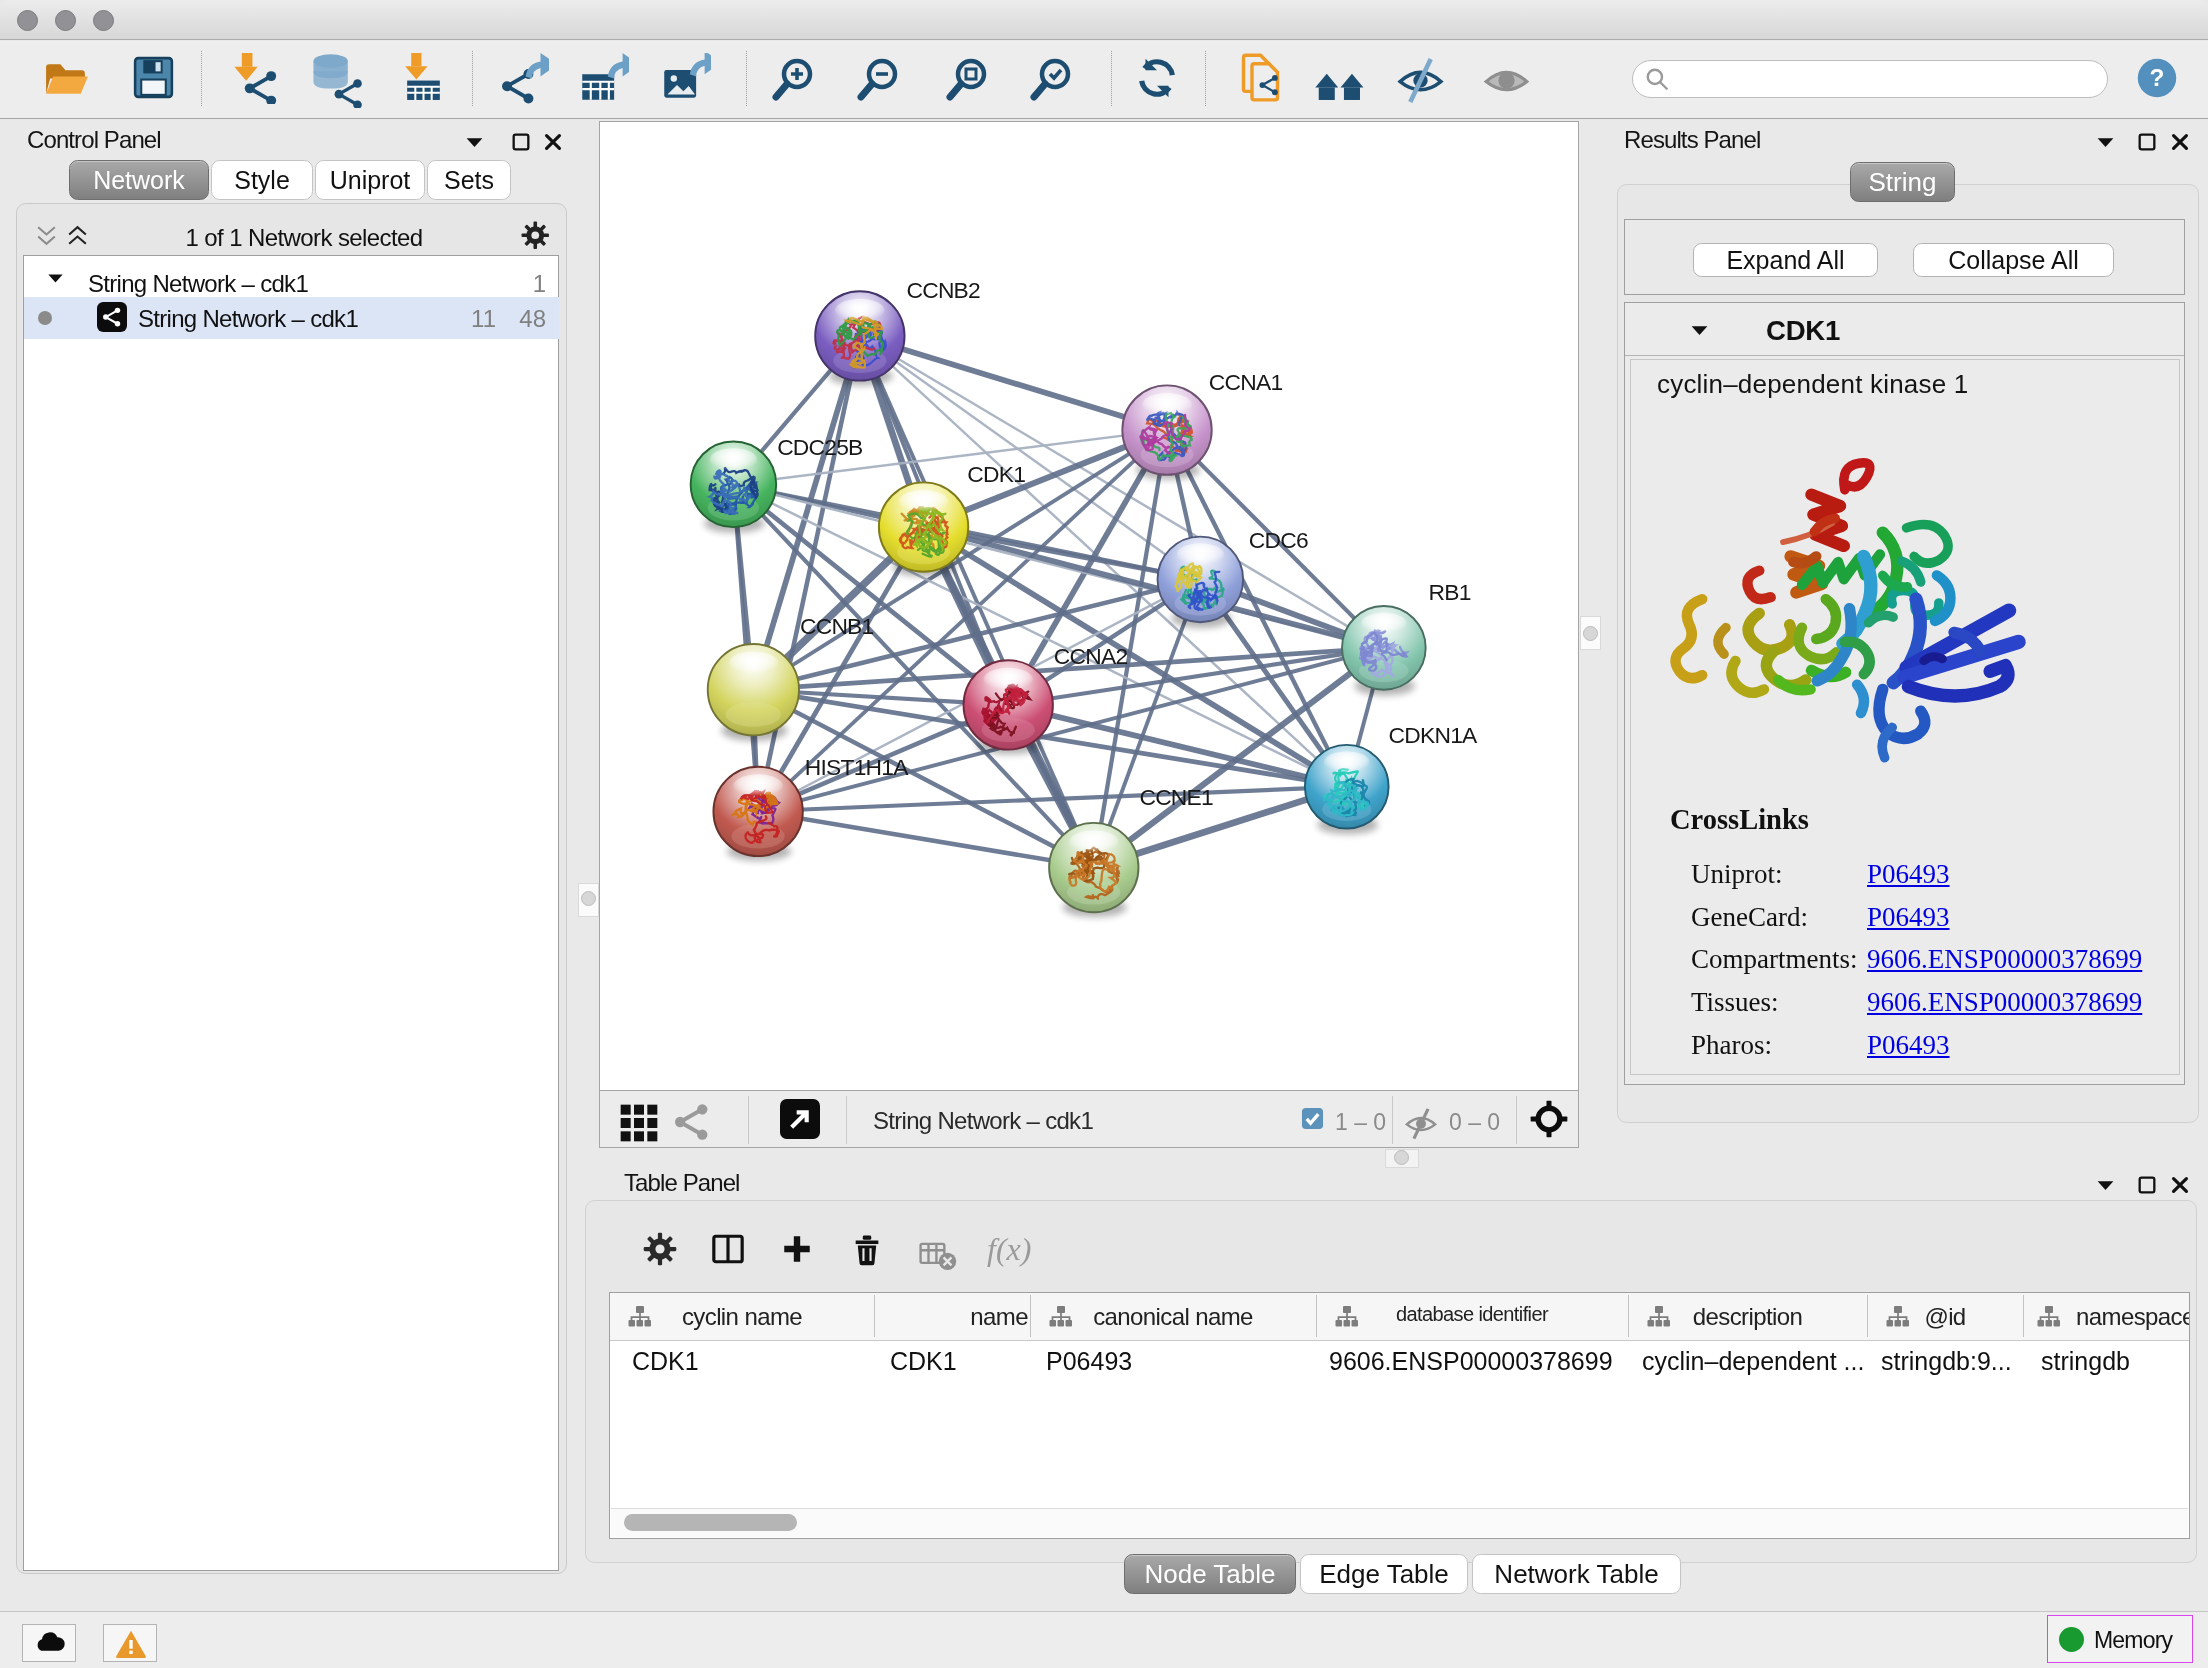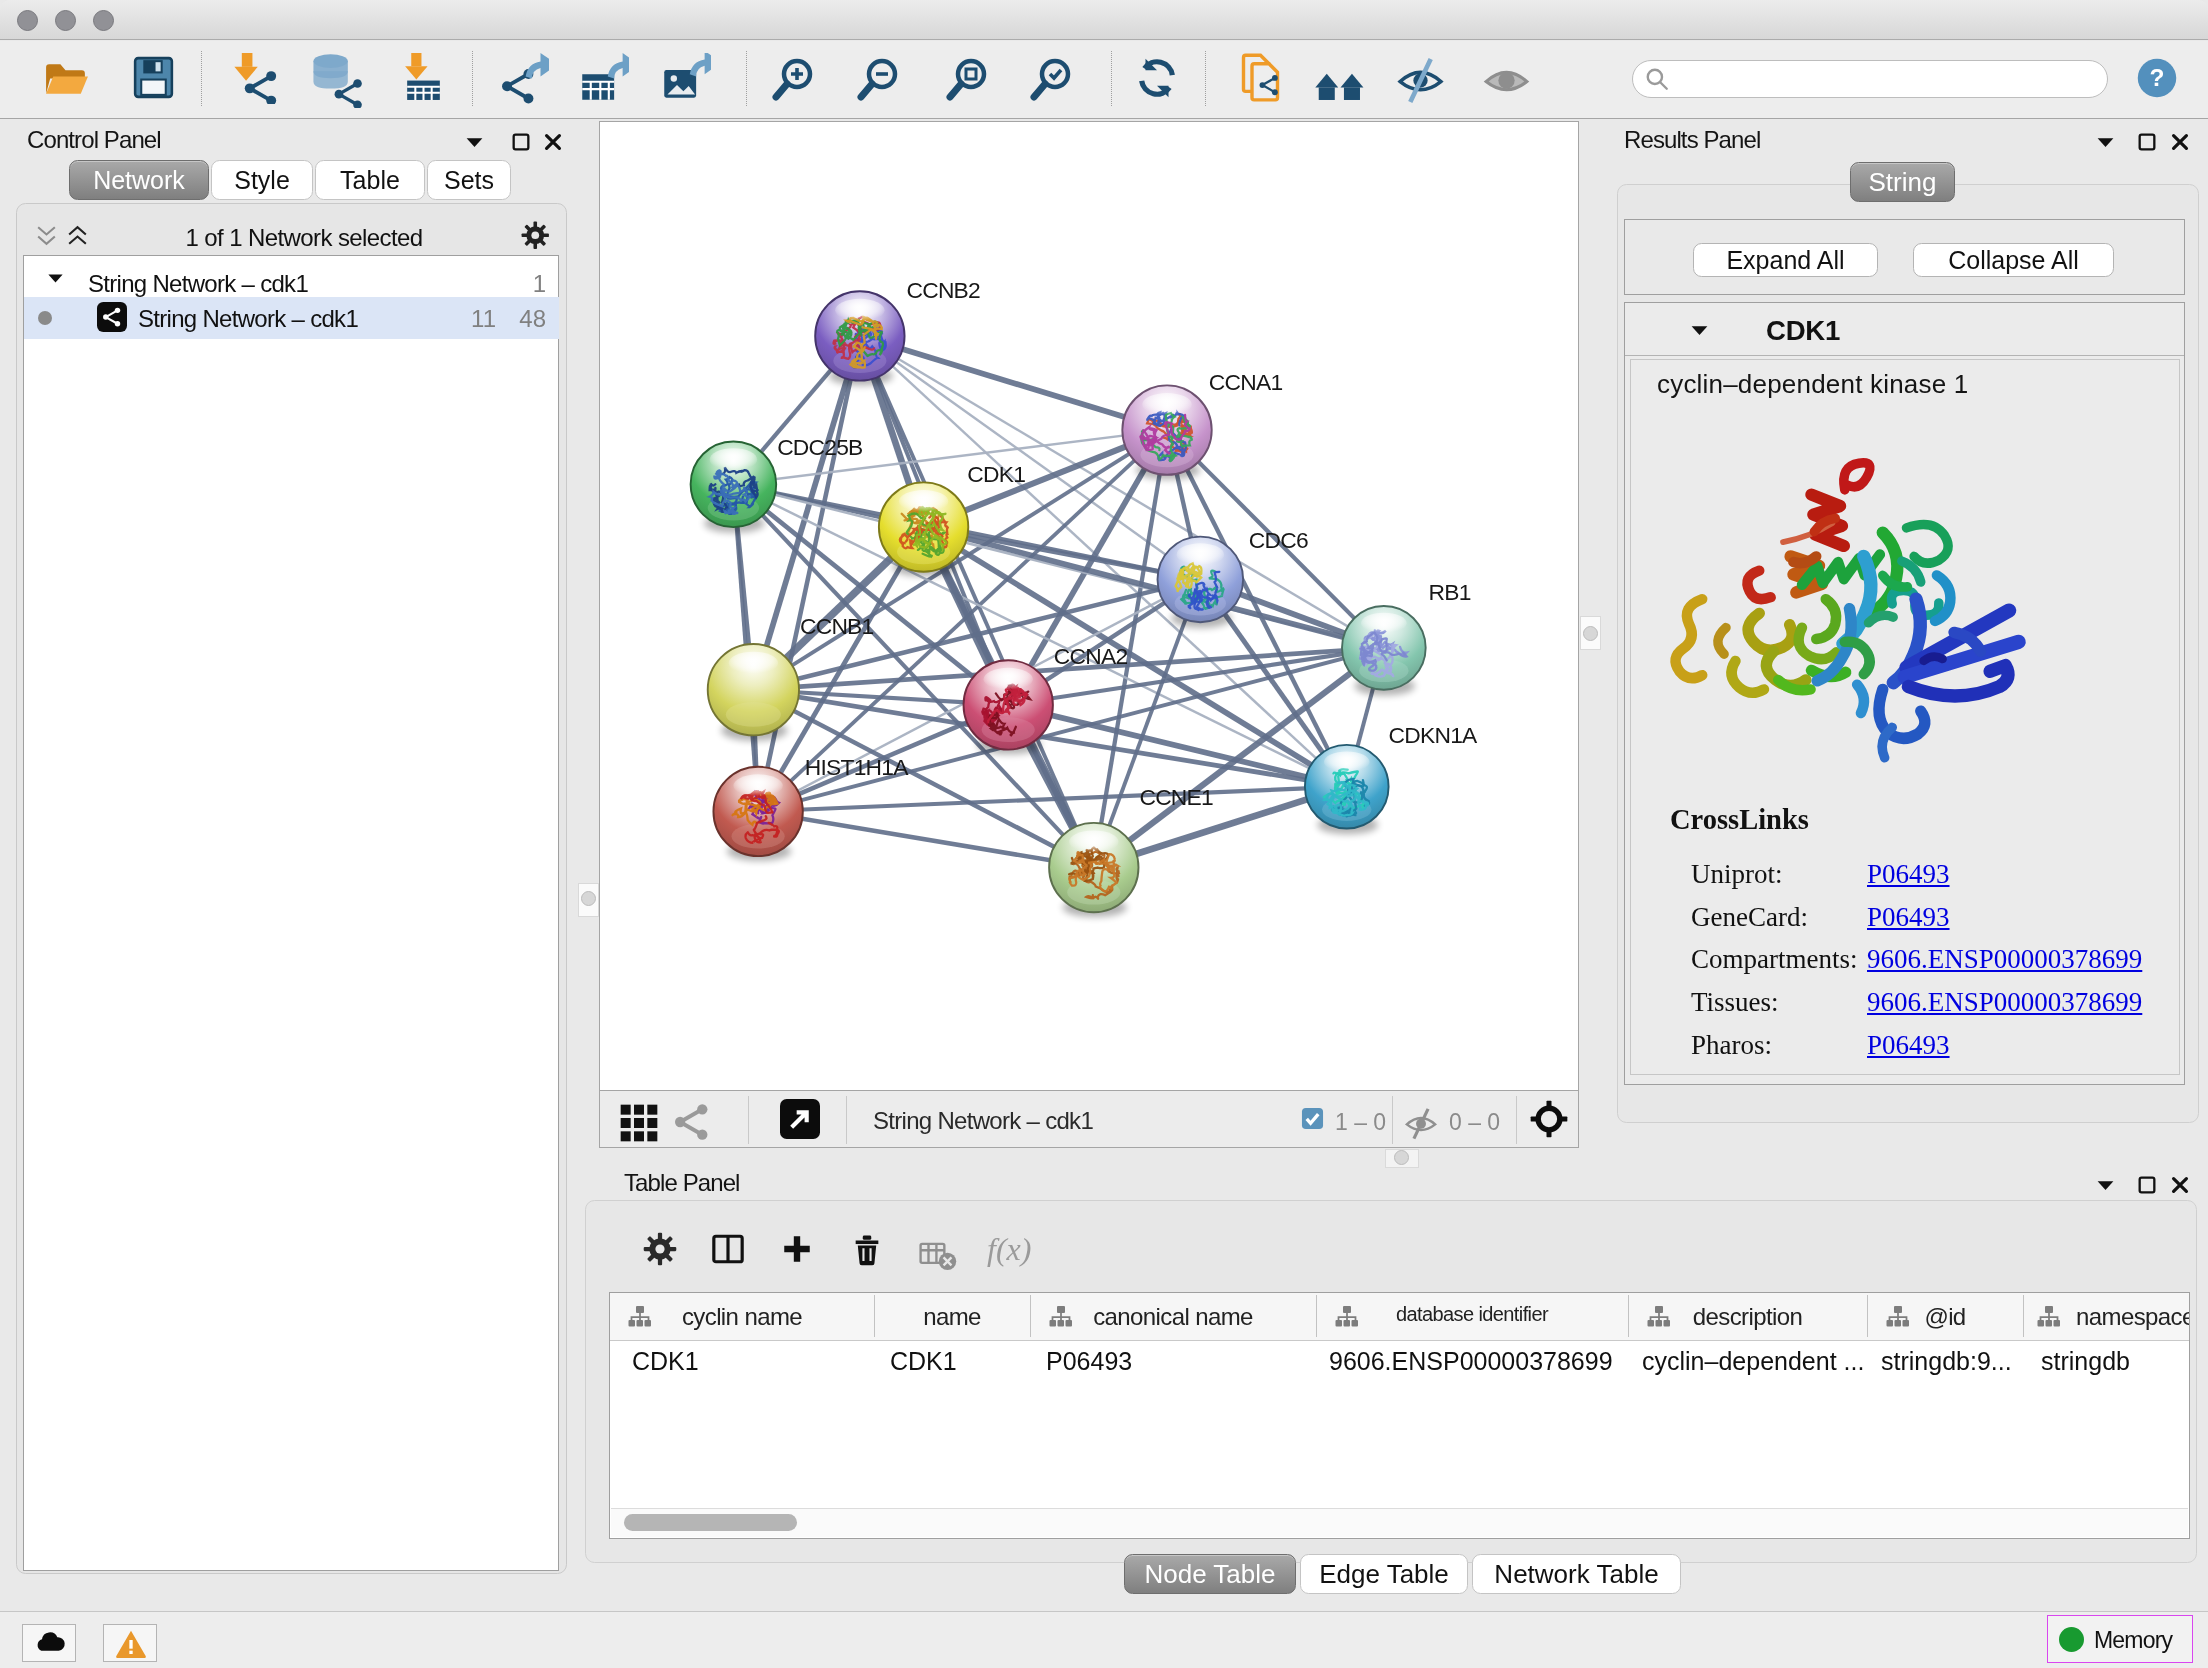--- a/index.html
+++ b/index.html
@@ -191,21 +191,21 @@
       <path d="M6,14 h36 l-18,20 z" fill="#111"></path>
     </svg>
 <svg style="position:absolute;left:510px;top:131px" width="22" height="22" viewBox="0 0 48 48">
       <rect x="8" y="8" width="32" height="32" rx="4" fill="none" stroke="#111" stroke-width="5"></rect>
     </svg>
 <svg style="position:absolute;left:542px;top:131px" width="22" height="22" viewBox="0 0 48 48">
       <path d="M10,10 L38,38 M38,10 L10,38" stroke="#111" stroke-width="7" stroke-linecap="round"></path>
     </svg>
 <div class="tab sel" style="left:69px;top:160px;width:140px">Network</div>
 <div class="tab" style="left:211px;top:160px;width:102px">Style</div>
-<div class="tab" style="left:315px;top:160px;width:110px">Table</div>
+<div class="tab" style="left:315px;top:160px;width:110px">Uniprot</div>
 <div class="tab" style="left:427px;top:160px;width:84px">Sets</div>
 
 <div class="abs" style="left:16px;top:203px;width:551px;height:1371px;background:#e6e6e6;border:1px solid #c9c9c9;border-radius:9.5px"></div>
 <svg style="position:absolute;left:34px;top:223px" width="25" height="25" viewBox="0 0 48 48">
       <g stroke="#8c8c8c" stroke-width="4" fill="none">
         <path d="M8,8 l16,14 16,-14"></path>
         <path d="M8,26 l16,14 16,-14"></path>
       </g>
     </svg>
 <svg style="position:absolute;left:65px;top:223px" width="25" height="25" viewBox="0 0 48 48">
@@ -760,21 +760,21 @@
 <div class="abs" style="left:611px;top:1303px;width:262px;text-align:center;font-size:24px;letter-spacing:-0.6px;color:#222;overflow:hidden;white-space:nowrap">cyclin name</div>
 <svg style="position:absolute;left:628px;top:1305px" width="24" height="24" viewBox="0 0 48 48">
       <g fill="#7d7d7d">
         <rect x="16" y="2" width="16" height="14" rx="2"></rect>
         <rect x="1" y="30" width="13" height="13" rx="2"></rect>
         <rect x="17" y="30" width="13" height="13" rx="2"></rect>
         <rect x="33" y="30" width="13" height="13" rx="2"></rect>
         <path d="M24,16 v8 M7,30 v-6 h34 v6 M24,24 v6" stroke="#7d7d7d" stroke-width="3.5" fill="none"></path>
       </g>
     </svg>
-<div class="abs" style="left:876px;top:1303px;width:152px;text-align:center;font-size:24px;letter-spacing:-0.6px;color:#222;overflow:hidden;white-space:nowrap">name</div>
+<div class="abs" style="left:876px;top:1303px;width:152px;text-align:right;font-size:24px;letter-spacing:-0.6px;color:#222;overflow:hidden;white-space:nowrap">name</div>
 <div class="abs" style="left:874px;top:1295px;height:42px;border-left:1px solid #c2c2c2"></div>
 <div class="abs" style="left:1032px;top:1303px;width:282px;text-align:center;font-size:24px;letter-spacing:-0.6px;color:#222;overflow:hidden;white-space:nowrap">canonical name</div>
 <svg style="position:absolute;left:1049px;top:1305px" width="24" height="24" viewBox="0 0 48 48">
       <g fill="#7d7d7d">
         <rect x="16" y="2" width="16" height="14" rx="2"></rect>
         <rect x="1" y="30" width="13" height="13" rx="2"></rect>
         <rect x="17" y="30" width="13" height="13" rx="2"></rect>
         <rect x="33" y="30" width="13" height="13" rx="2"></rect>
         <path d="M24,16 v8 M7,30 v-6 h34 v6 M24,24 v6" stroke="#7d7d7d" stroke-width="3.5" fill="none"></path>
       </g>

